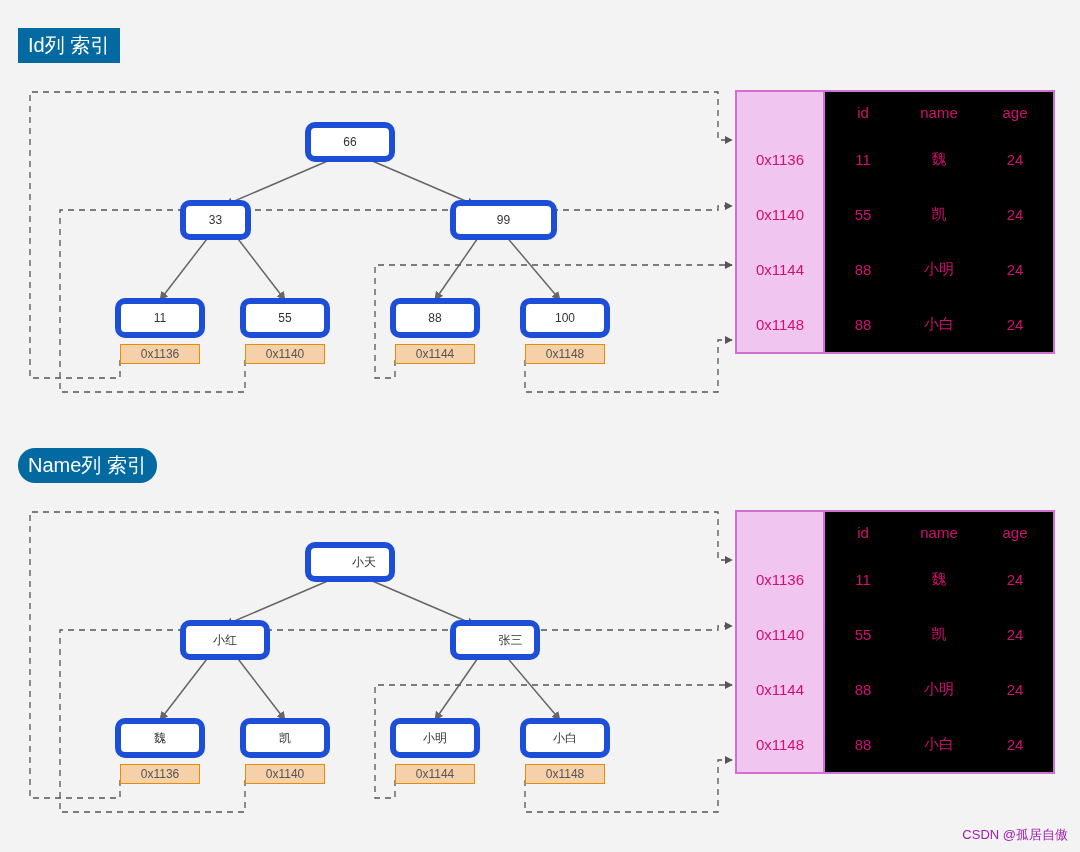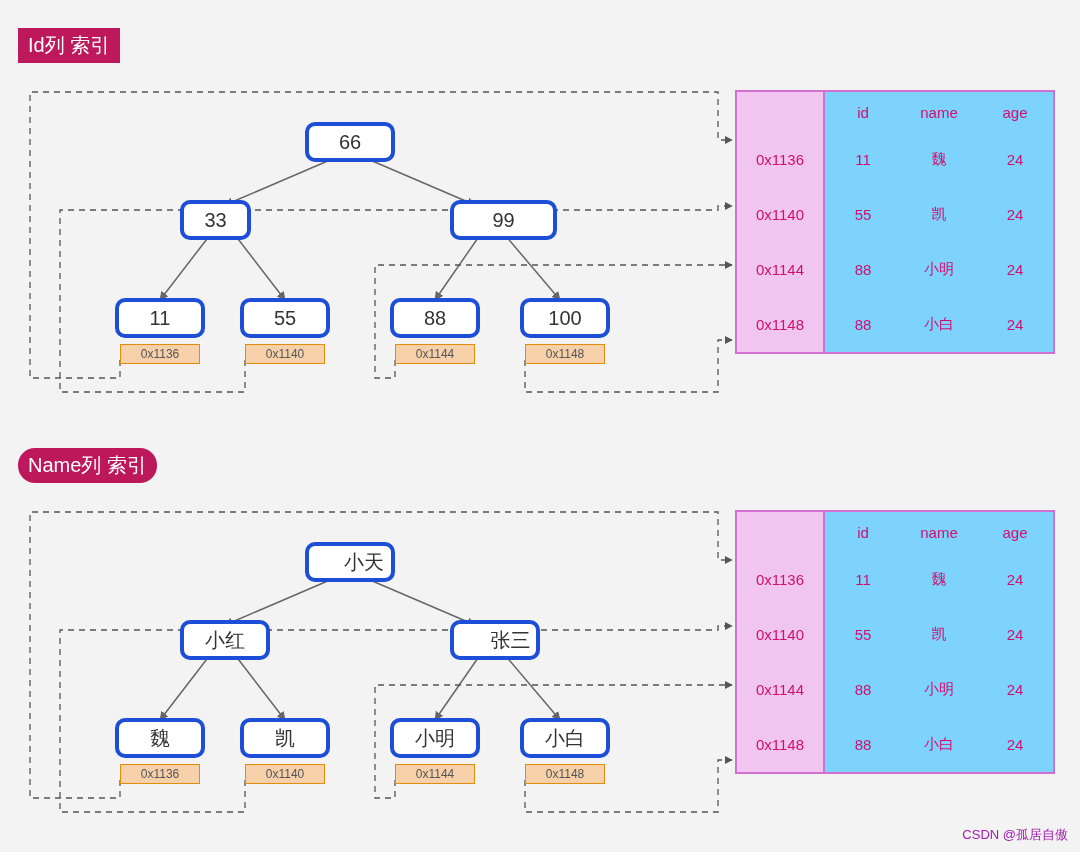--- a/index.html
+++ b/index.html
@@ -6,35 +6,35 @@
   body {
     margin: 0;
     width: 1080px;
     height: 852px;
     background: #f3f3f3;
     font-family: "Microsoft YaHei", "PingFang SC", Arial, sans-serif;
     position: relative;
   }
   .title-tag {
     position: absolute;
-    background: #be185d;
+    background: #0369a1;
     color: #fff;
     font-size: 20px;
     padding: 4px 10px;
     font-weight: 400;
   }
   .tree-node {
     position: absolute;
     background: #fff;
-    border: 4px solid #1d4ed8;
+    border: 6px solid #1d4ed8;
     border-radius: 10px;
     display: flex;
     align-items: center;
     justify-content: center;
-    font-size: 20px;
+    font-size: 12px;
     color: #333;
     height: 40px;
   }
   .addr-tag {
     position: absolute;
     background: #f5d0a9;
     border: 1px solid #e08e0b;
     font-size: 12px;
     color: #555;
     display: flex;
@@ -48,21 +48,21 @@
     width: 320px;
     font-size: 15px;
   }
   .addr-col {
     background: #f0c5f0;
     border: 2px solid #d070d0;
     width: 90px;
     color: #d01070;
   }
   .data-col {
-    background: #7dd3fc;
+    background: #000000;
     border: 2px solid #d070d0;
     border-left: none;
     flex: 1;
     color: #d01070;
   }
   .tbl-row {
     height: 55px;
     display: flex;
     align-items: center;
   }

